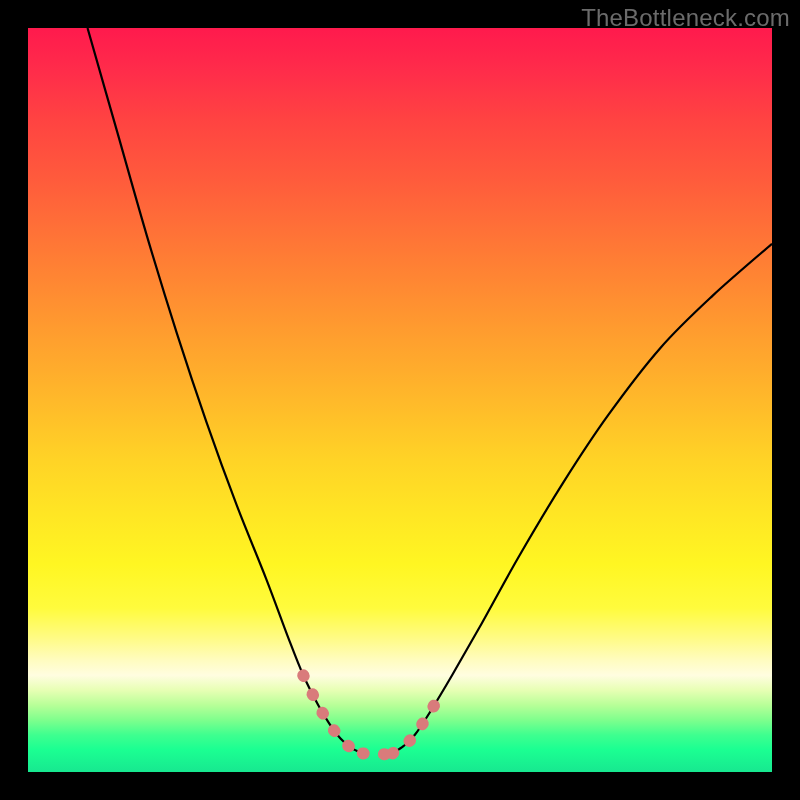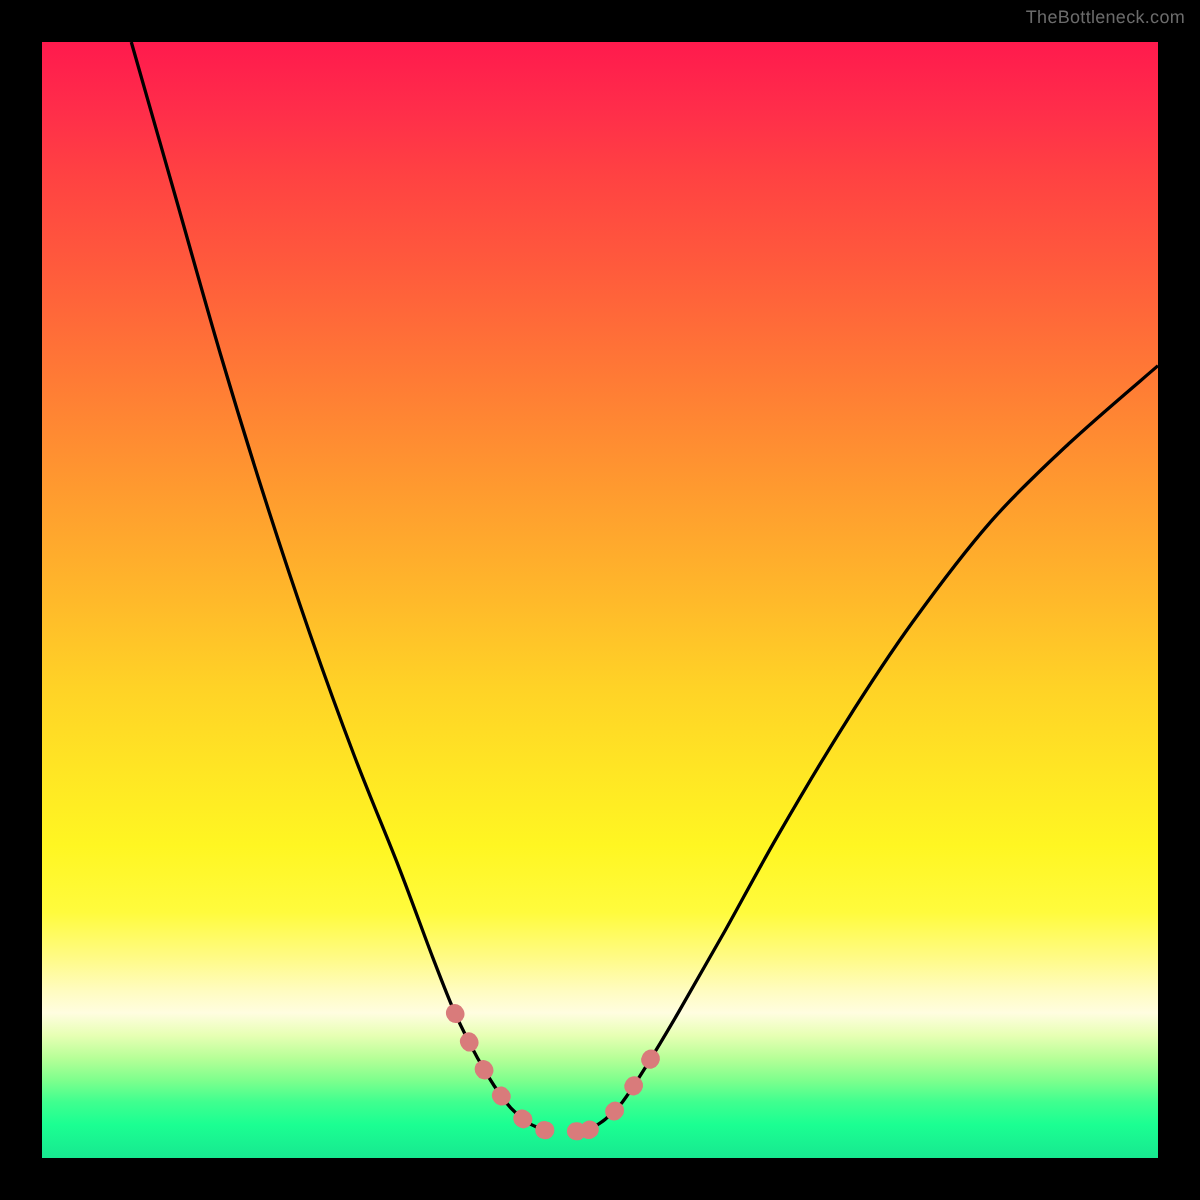--- a/index.html
+++ b/index.html
@@ -52,21 +52,21 @@
       #3fff8f 95%,
       #1bff92 97%,
       #17e890 100%
     );
   }
   .watermark {
     position: absolute;
     top: 4px;
     right: 10px;
     color: #6b6b6b;
-    font-size: 12px;
+    font-size: 24px;
     font-weight: 500;
     letter-spacing: 0.2px;
     z-index: 5;
   }
   svg.curves {
     position: absolute;
     inset: 0;
     width: 100%;
     height: 100%;
   }

